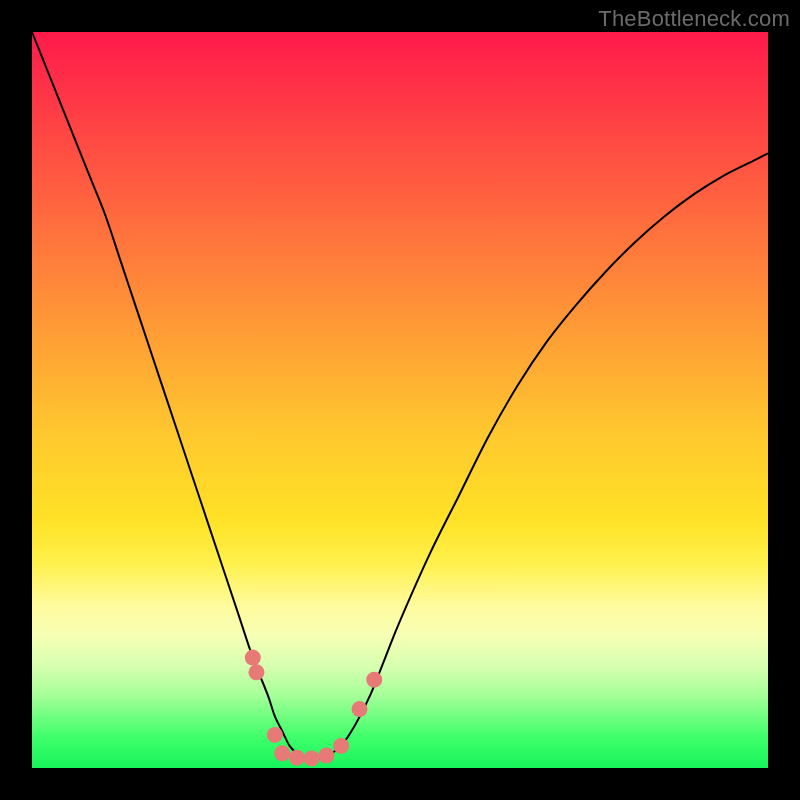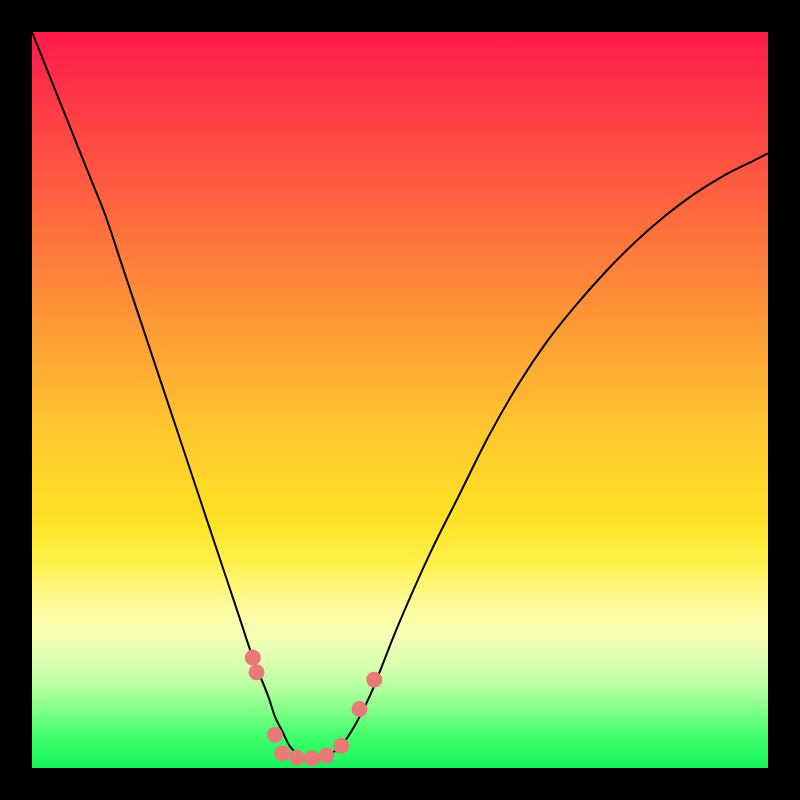--- a/index.html
+++ b/index.html
@@ -60,20 +60,21 @@
     top: 0;
     width: 736px;
     height: 736px;
     overflow: visible;
   }
 </style>
 </head>
 <body>
 
 <div class="frame">
+  <div class="watermark">TheBottleneck.com</div>
   <div class="plot">
     <svg class="curves" viewBox="0 0 736 736">
       <g id="curve-group">
           <path d="M 0 0 C 2.4533333333333336 6.133333333333344, 9.813333333333333 24.533333333333395, 14.72 36.80000000000007 C 19.62666666666667 49.06666666666674, 24.533333333333335 61.33333333333337, 29.44 73.60000000000002 C 34.346666666666664 85.86666666666667, 39.25333333333333 98.13333333333333, 44.16 110.39999999999998 C 49.06666666666666 122.66666666666663, 53.973333333333336 134.93333333333325, 58.88 147.19999999999993 C 63.78666666666667 159.4666666666666, 68.69333333333334 170.50666666666666, 73.60000000000001 184 C 78.50666666666667 197.49333333333334, 83.41333333333333 213.44000000000003, 88.32 228.16000000000003 C 93.22666666666666 242.88000000000002, 98.13333333333334 257.6, 103.04 272.32 C 107.94666666666667 287.03999999999996, 112.85333333333334 301.76, 117.76 316.48 C 122.66666666666667 331.20000000000005, 127.57333333333332 345.91999999999996, 132.48 360.64 C 137.38666666666666 375.36, 142.29333333333335 390.08000000000004, 147.20000000000002 404.8 C 152.10666666666668 419.52, 157.01333333333332 434.24, 161.92 448.96 C 166.82666666666665 463.67999999999995, 171.73333333333332 478.4, 176.64 493.12 C 181.54666666666665 507.84000000000003, 186.45333333333335 522.56, 191.36 537.28 C 196.26666666666668 552, 201.17333333333335 566.72, 206.08 581.44 C 210.98666666666668 596.1600000000001, 215.89333333333332 612.1066666666667, 220.79999999999998 625.6 C 225.70666666666665 639.0933333333334, 231.84 652.5866666666666, 235.52 662.4 C 239.20000000000002 672.2133333333334, 240.42666666666668 678.3466666666667, 242.88000000000002 684.48 C 245.33333333333337 690.6133333333333, 247.7866666666667 694.2933333333334, 250.24 699.2 C 252.69333333333333 704.1066666666667, 255.14666666666665 710.24, 257.59999999999997 713.92 C 260.0533333333333 717.5999999999999, 262.50666666666666 719.4399999999999, 264.96 721.28 C 267.4133333333333 723.12, 269.8666666666667 723.9786666666666, 272.32 724.96 C 274.7733333333333 725.9413333333334, 277.2266666666667 726.9226666666667, 279.68 727.168 C 282.1333333333333 727.4133333333333, 284.5866666666667 726.9226666666667, 287.04 726.432 C 289.49333333333334 725.9413333333333, 290.72 726.3093333333334, 294.40000000000003 724.224 C 298.08000000000004 722.1386666666667, 304.21333333333337 719.3173333333333, 309.12 713.92 C 314.02666666666664 708.5226666666666, 318.9333333333333 700.4266666666667, 323.84 691.84 C 328.74666666666667 683.2533333333333, 333.6533333333333 673.4399999999999, 338.56 662.4 C 343.4666666666667 651.36, 348.37333333333333 637.8666666666667, 353.28 625.6 C 358.1866666666666 613.3333333333334, 360.64 605.9733333333334, 368 588.8 C 375.36 571.6266666666666, 387.6266666666667 543.4133333333333, 397.44000000000005 522.56 C 407.2533333333334 501.7066666666666, 417.06666666666666 483.3066666666667, 426.88 463.68 C 436.6933333333333 444.05333333333334, 446.50666666666666 423.20000000000005, 456.32 404.8 C 466.1333333333333 386.4, 475.9466666666667 369.22666666666663, 485.76000000000005 353.28 C 495.5733333333334 337.3333333333333, 505.3866666666666 322.61333333333334, 515.1999999999999 309.12 C 525.0133333333332 295.62666666666667, 534.8266666666666 283.97333333333336, 544.64 272.32 C 554.4533333333334 260.66666666666663, 564.2666666666667 249.62666666666667, 574.08 239.2 C 583.8933333333334 228.7733333333333, 593.7066666666667 218.95999999999998, 603.52 209.76 C 613.3333333333333 200.56, 623.1466666666668 191.97333333333333, 632.96 184 C 642.7733333333333 176.02666666666667, 652.5866666666667 168.66666666666663, 662.4 161.91999999999996 C 672.2133333333333 155.1733333333333, 682.0266666666666 149.03999999999996, 691.8399999999999 143.51999999999998 C 701.6533333333332 138, 713.92 132.48000000000005, 721.28 128.80000000000007 C 728.64 125.12000000000008, 733.5466666666666 122.66666666666673, 736 121.44000000000005" fill="none" stroke="#000000" stroke-width="2"></path>
         </g>
       <g id="marker-group">
           <circle cx="220.79999999999998" cy="625.6" r="8" fill="#e77a76"></circle>
           <circle cx="224.48" cy="640.3199999999999" r="8" fill="#e77a76"></circle>
           <circle cx="242.88000000000002" cy="702.88" r="8" fill="#e77a76"></circle>
           <circle cx="250.24" cy="721.28" r="8" fill="#e77a76"></circle>

